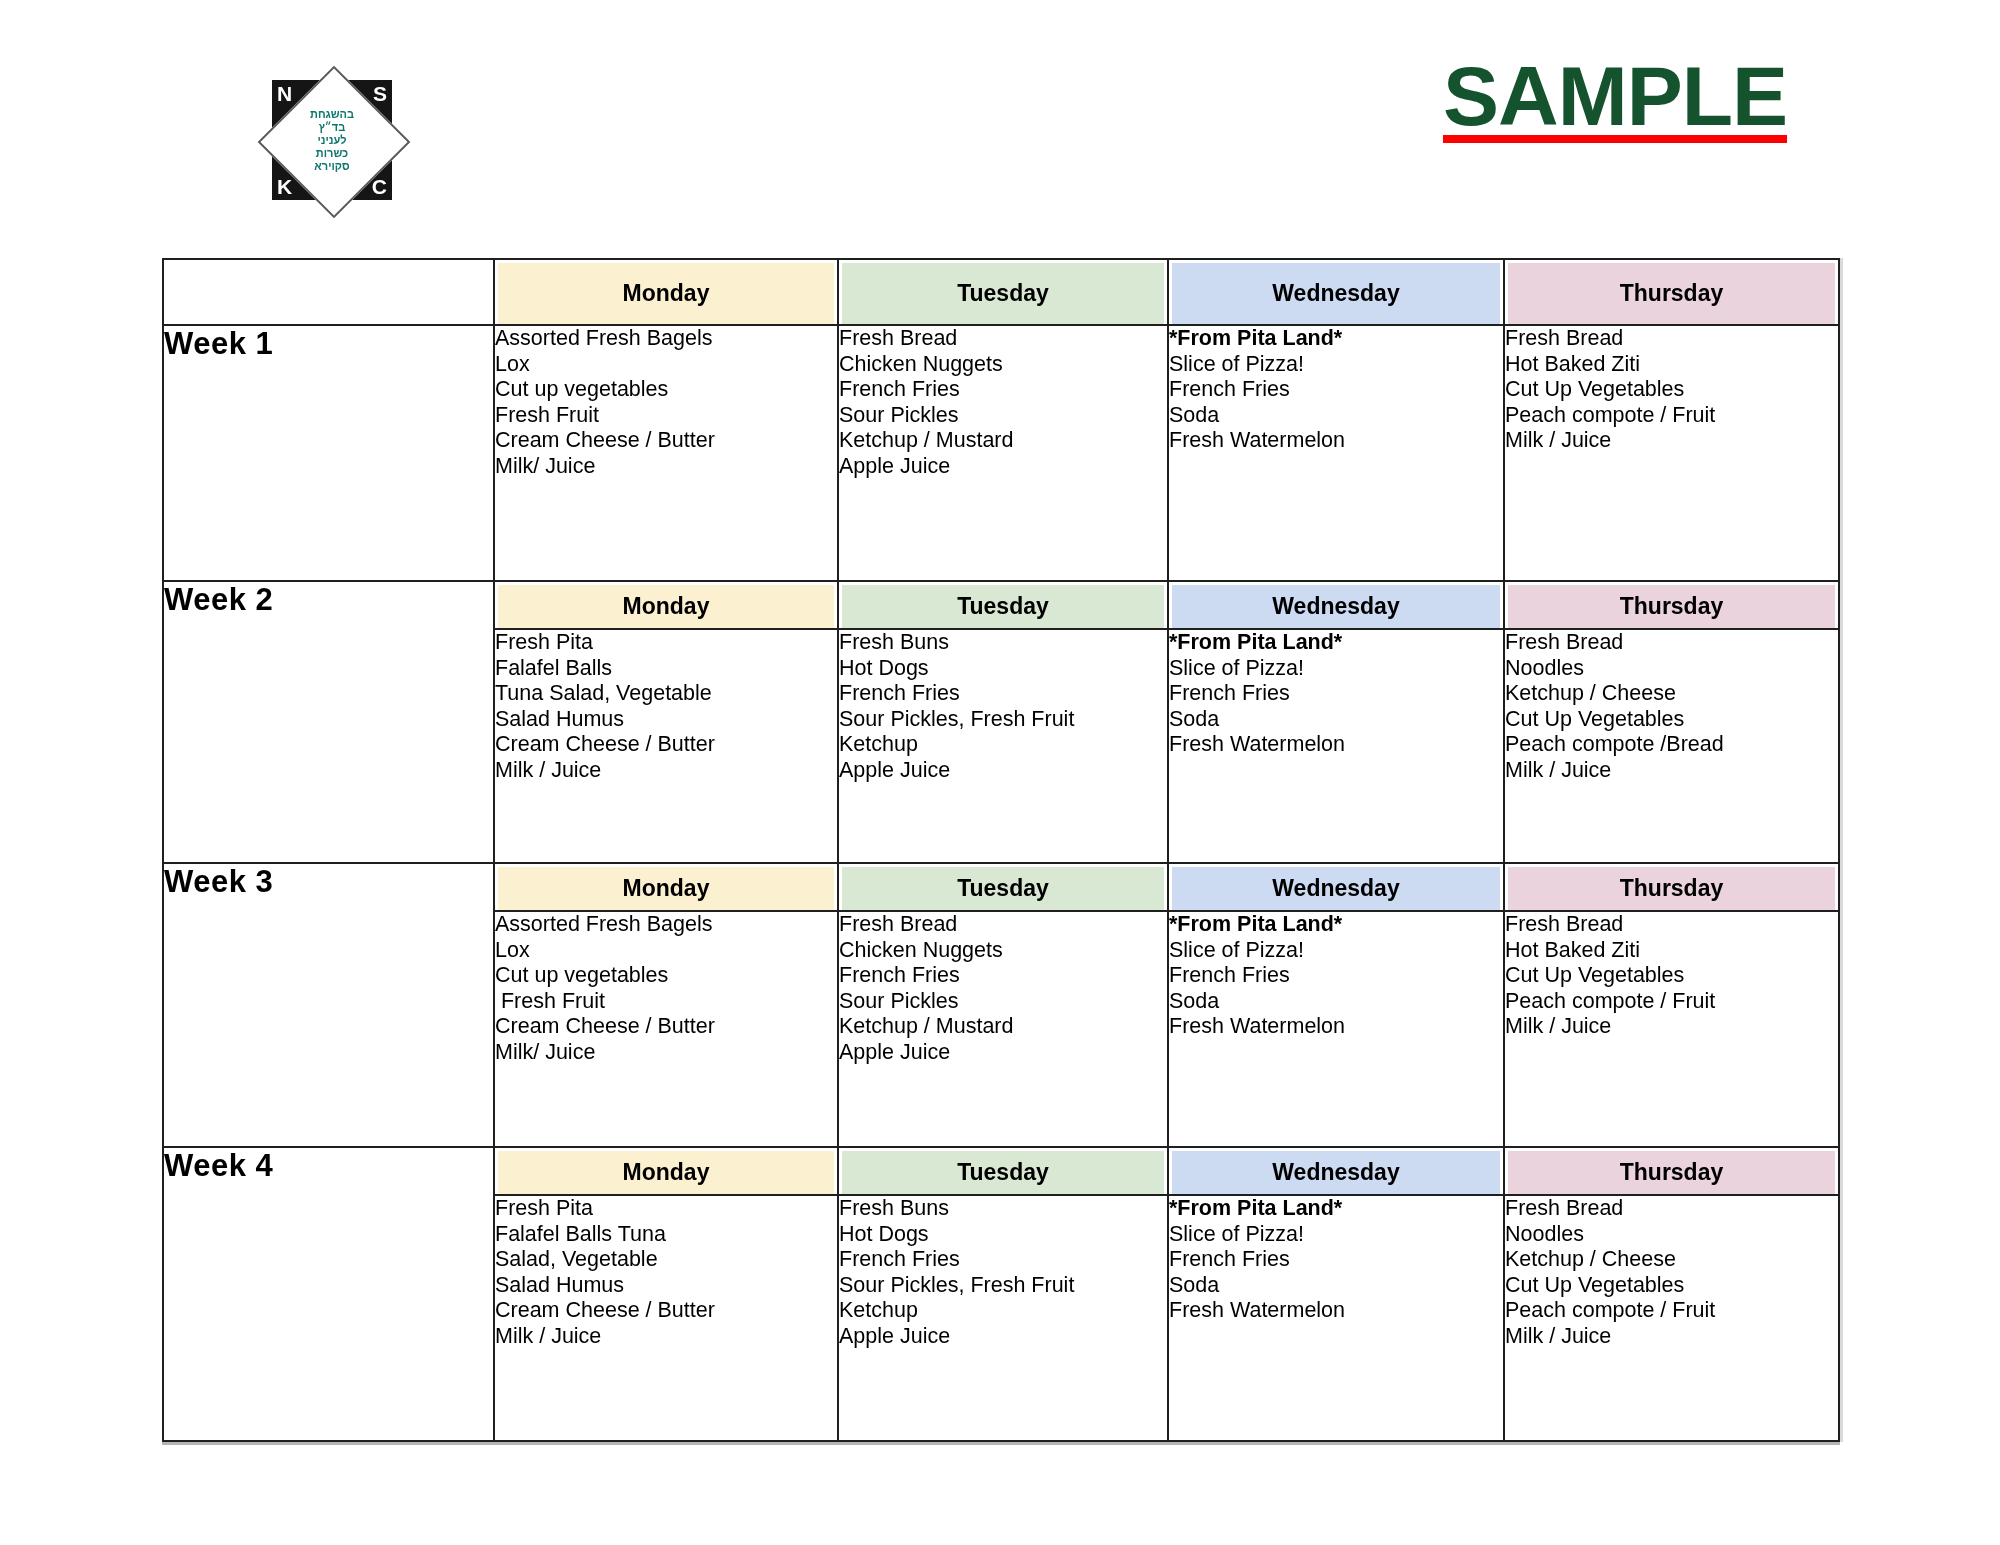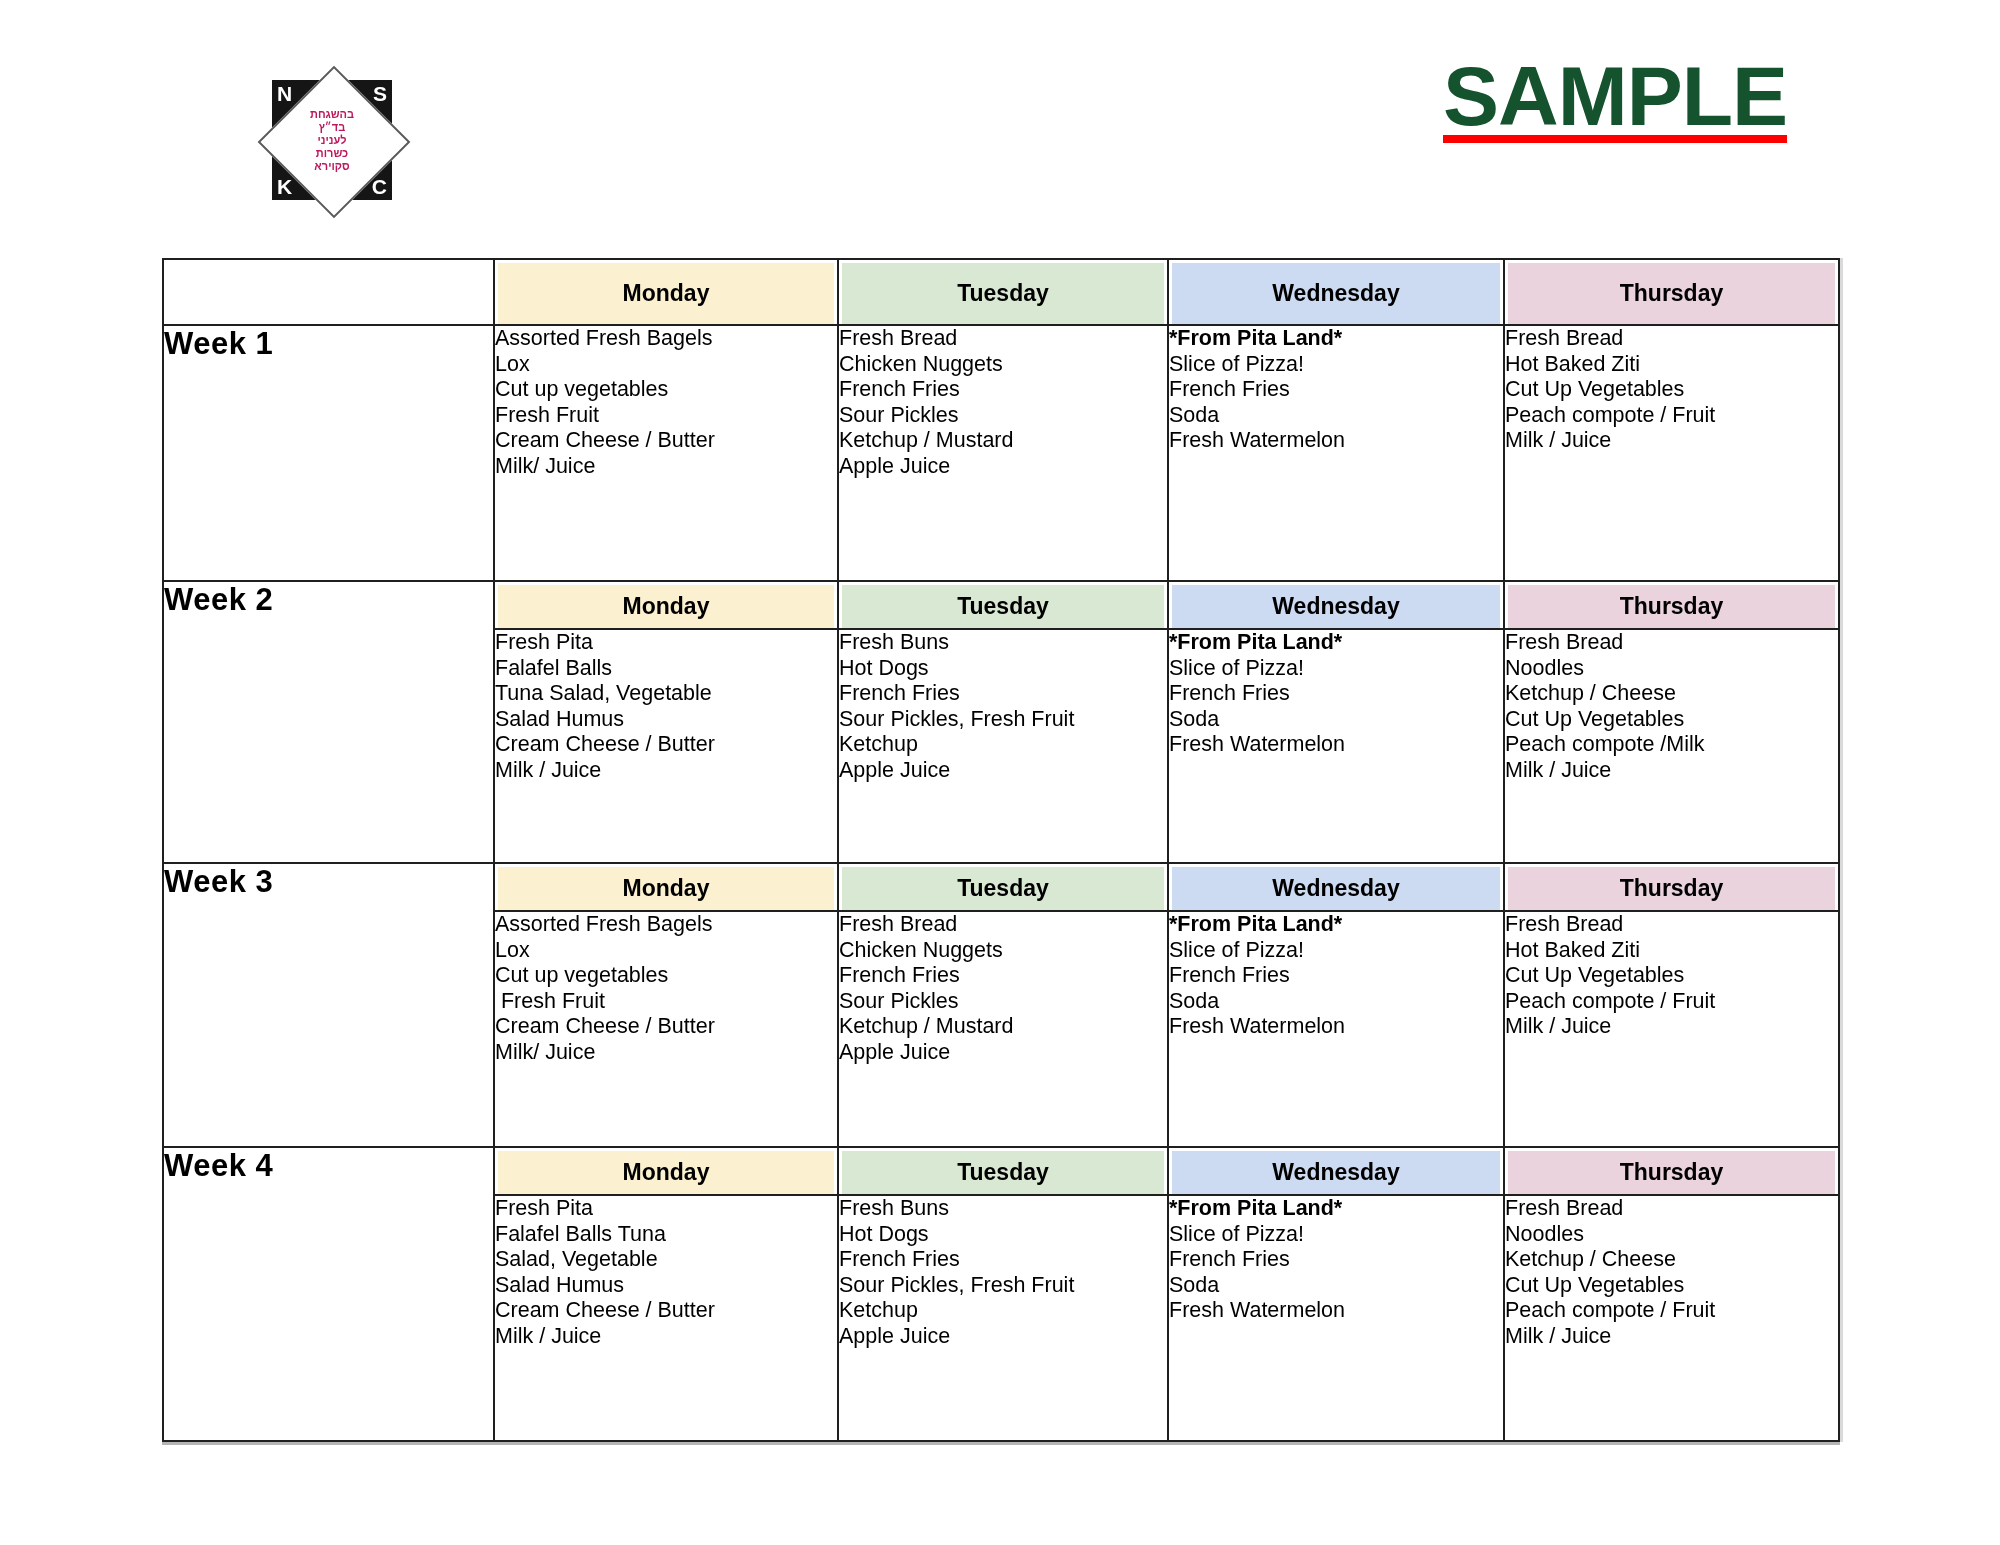--- a/index.html
+++ b/index.html
@@ -24,21 +24,21 @@
   .logo-corner.bl{left:5px;bottom:3px;}
   .logo-corner.br{right:5px;bottom:3px;}
   .logo-diamond{
     position:absolute;left:24px;top:38px;width:104px;height:104px;
     background:#ffffff;border:2px solid #5a5a5a;
     transform:rotate(45deg);
   }
   .logo-hebrew{
     position:absolute;left:16px;top:30px;width:120px;height:120px;
     display:flex;flex-direction:column;align-items:center;justify-content:center;
-    text-align:center;font-weight:bold;color:#be185d;
+    text-align:center;font-weight:bold;color:#0f766e;
   }
   .logo-hebrew div{font-size:11px;line-height:13px;transform:scaleY(1.05);}
 
   .doc-title{
     position:absolute;left:520px;top:76px;
     font-size:60px;font-weight:bold;letter-spacing:-1px;line-height:1.1;
     text-decoration:underline;text-decoration-thickness:7px;text-underline-offset:12px;
     white-space:nowrap;
   }
   .sample{
@@ -212,21 +212,21 @@
             <div class="menu-line">Slice of Pizza!</div>
             <div class="menu-line">French Fries</div>
             <div class="menu-line">Soda</div>
             <div class="menu-line">Fresh Watermelon</div>
           </td>
           <td class="menu-cell">
             <div class="menu-line">Fresh Bread</div>
             <div class="menu-line">Noodles</div>
             <div class="menu-line">Ketchup / Cheese</div>
             <div class="menu-line">Cut Up Vegetables</div>
-            <div class="menu-line">Peach compote /Milk</div>
+            <div class="menu-line">Peach compote /Bread</div>
             <div class="menu-line">Milk / Juice</div>
           </td>
         </tr>
         <tr style="height: 48px;">
           <td class="week-cell" rowspan="2">
             <div class="week-label">Week 3</div>
           </td>
           <td class="day-header">
             <div class="day-fill" style="background: rgb(251, 240, 208);">
               <span class="day-name">Monday</span>

